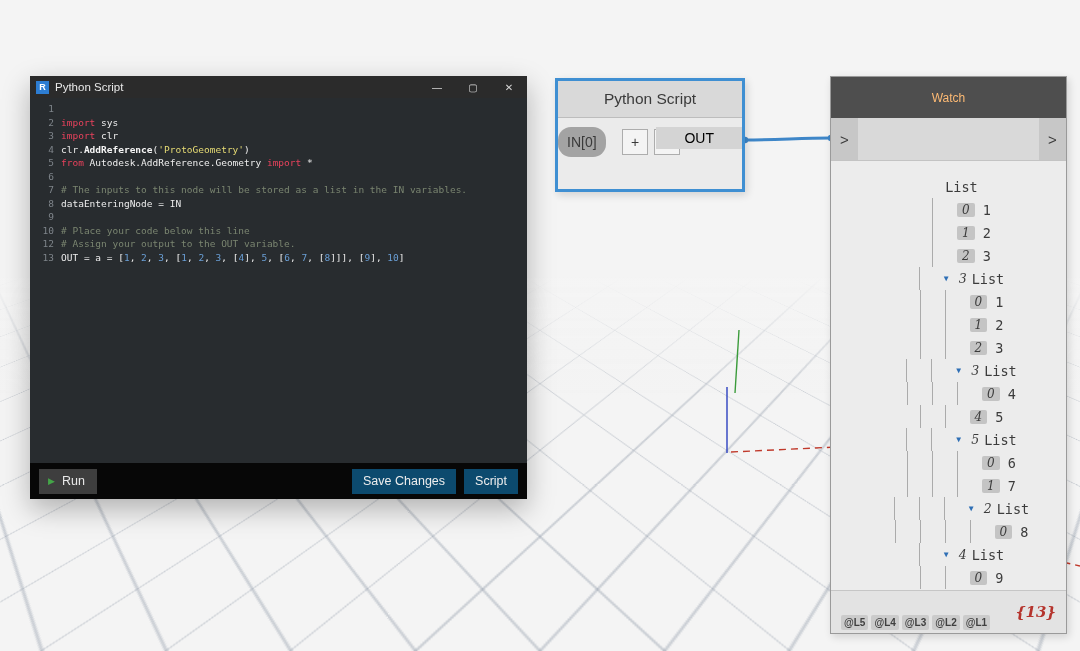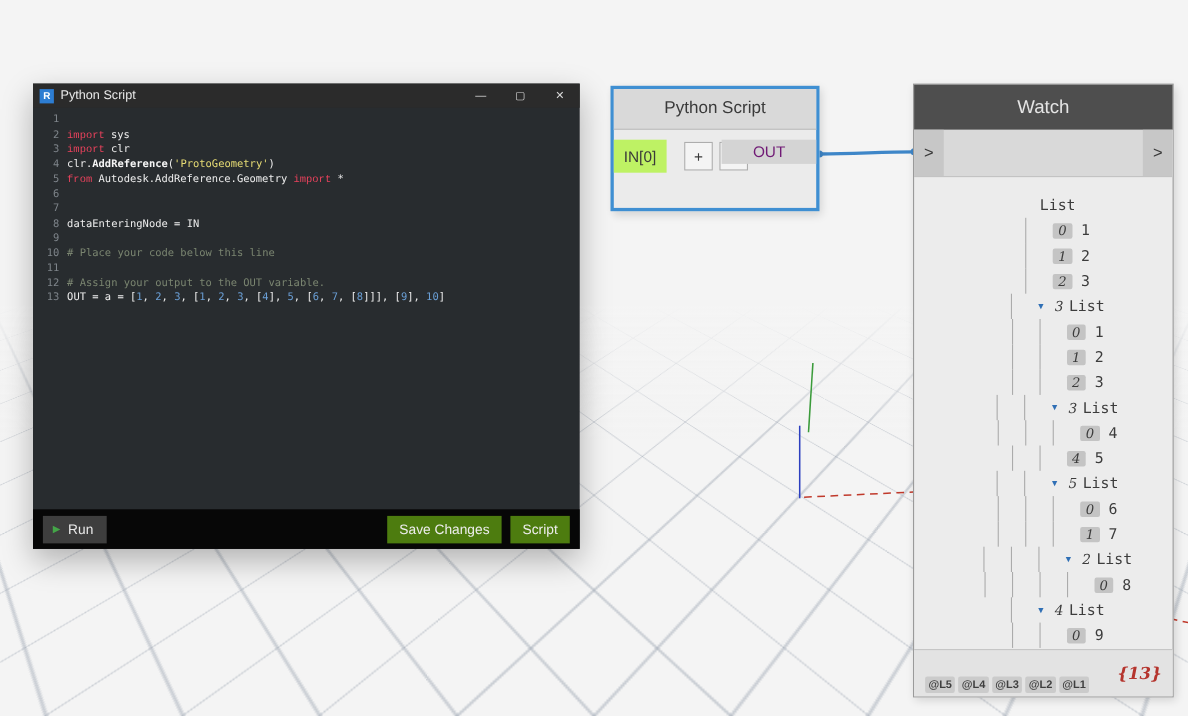--- a/index.html
+++ b/index.html
@@ -23,54 +23,54 @@
   .win-icon{width:13px;height:13px;background:#2d7dd2;color:#fff;font-size:9px;font-weight:bold;
     display:flex;align-items:center;justify-content:center;margin-right:6px;flex:none;}
   .title-text{color:#e9e9e9;font-size:11.5px;}
   .win-controls{margin-left:auto;display:flex;height:100%;}
   .win-btn{width:36px;display:flex;align-items:center;justify-content:center;color:#d8d8d8;font-size:10px;cursor:default;}
   .code-area{position:absolute;top:22px;bottom:36px;left:0;right:0;overflow:hidden;
     font-family:"DejaVu Sans Mono",monospace;font-size:9.5px;line-height:13.5px;padding-top:4px;}
   .code-line{display:flex;white-space:pre;}
   .ln{width:24px;text-align:right;padding-right:7px;color:#7e848a;flex:none;}
   .tok-comment{color:#7a8570;}
-  .tok-keyword{color:#e8425c;font-family:Liberation Mono, monospace;}
+  .tok-keyword{color:#e8425c;}
   .tok-plain{color:#ededed;}
   .tok-string{color:#e6db74;}
   .tok-number{color:#6a9fd6;}
   .tok-func{color:#f5f5f5;font-weight:bold;}
   .editor-footer{position:absolute;bottom:0;left:0;right:0;height:36px;background:#070707;
     display:flex;align-items:center;padding:0 9px;gap:8px;}
   .run-btn{height:25px;background:#3e3e3e;color:#e8e8e8;font-size:12.5px;display:flex;
     align-items:center;gap:7px;padding:0 12px 0 9px;}
   .play-icon{color:#44a548;font-size:9px;}
   .spacer{flex:1;}
-  .footer-btn{height:25px;background:#4d7c0f;color:#ededed;font-size:12.5px;display:flex;
+  .footer-btn{height:25px;background:#0c4a6e;color:#ededed;font-size:12.5px;display:flex;
     align-items:center;padding:0 11px;}
 
   
   .pynode{position:absolute;left:555px;top:78px;width:190px;height:114px;border:3px solid #3f8fd2;
     background:#ebebeb;box-sizing:border-box;box-shadow:2px 3px 8px rgba(0,0,0,.14);}
   .pynode-header{height:36px;background:#d9d9d9;border-bottom:1px solid #bdbdbd;display:flex;
     align-items:center;justify-content:center;color:#3a3a3a;font-size:15.5px;}
   .pynode-body{position:relative;height:calc(100% - 37px);}
-  .port-in{position:absolute;left:0;top:9px;height:30px;background:#bef264;color:#3a3a3a;
-    font-size:14px;display:flex;align-items:center;padding:0 9px;}
+  .port-in{position:absolute;left:0;top:9px;height:30px;background:#a3a3a3;color:#3a3a3a;
+    font-size:14px;display:flex;align-items:center;padding:0 9px;border-radius:13px;}
   .small-btn{position:absolute;top:11px;width:26px;height:26px;background:#f4f4f4;
     border:1px solid #adadad;color:#3a3a3a;font-size:14px;display:flex;align-items:center;
     justify-content:center;box-sizing:border-box;}
   .btn-add{left:64px;}
   .btn-minus{left:96px;}
-  .port-out{position:absolute;right:0;top:9px;height:22px;background:#d4d4d4;color:#701a75;
+  .port-out{position:absolute;right:0;top:9px;height:22px;background:#d4d4d4;color:#000000;
     font-size:14px;display:flex;align-items:center;padding:0 28px;}
 
   
   .watch{position:absolute;left:830px;top:76px;width:237px;height:558px;background:#ececec;
     border:1px solid #9a9a9a;box-sizing:border-box;box-shadow:2px 3px 8px rgba(0,0,0,.14);}
-  .watch-header{height:41px;background:#4e4e4e;color:#e5e5e5;font-size:17px;display:flex;
+  .watch-header{height:41px;background:#4e4e4e;color:#fdba74;font-size:12px;display:flex;
     align-items:center;justify-content:center;}
   .watch-ports{position:relative;height:42px;background:#d9d9d9;border-bottom:1px solid #c3c3c3;}
   .wport{position:absolute;top:0;height:100%;width:27px;background:#c7c7c7;color:#3a3a3a;
     font-size:15px;display:flex;align-items:center;justify-content:center;}
   .wport.in{left:0;}
   .wport.out{right:0;}
   .watch-content{position:absolute;top:84px;bottom:42px;left:0;right:0;overflow:hidden;
     padding:14px 0 0 26px;font-family:"DejaVu Sans Mono",monospace;font-size:13px;color:#3c3c3c;}
   .tree-row{display:flex;align-items:center;height:23px;justify-content:center;}
   .guide{width:24px;align-self:stretch;border-left:1px solid #ababab;flex:none;}
@@ -122,25 +122,24 @@
       </span>
     </div>
 
     <div class="code-area">
         <div class="code-line"><span class="ln">1</span></div>
         <div class="code-line"><span class="ln">2</span><span class="ct"><span class="tok-keyword">import</span><span class="tok-plain"> sys</span></span></div>
         <div class="code-line"><span class="ln">3</span><span class="ct"><span class="tok-keyword">import</span><span class="tok-plain"> clr</span></span></div>
         <div class="code-line"><span class="ln">4</span><span class="ct"><span class="tok-plain">clr.</span><span class="tok-func">AddReference</span><span class="tok-plain">(</span><span class="tok-string">'ProtoGeometry'</span><span class="tok-plain">)</span></span></div>
         <div class="code-line"><span class="ln">5</span><span class="ct"><span class="tok-keyword">from</span><span class="tok-plain"> Autodesk.AddReference.Geometry </span><span class="tok-keyword">import</span><span class="tok-plain"> *</span></span></div>
         <div class="code-line"><span class="ln">6</span><span class="ct"></span></div>
-        <div class="code-line"><span class="ln">7</span></div>
+        <div class="code-line"><span class="ln">7</span><span class="ct"><span class="tok-comment"># The inputs to this node will be stored as a list in the IN variables.</span></span></div>
         <div class="code-line"><span class="ln">8</span><span class="ct"><span class="tok-plain">dataEnteringNode = IN</span></span></div>
         <div class="code-line"><span class="ln">9</span><span class="ct"></span></div>
         <div class="code-line"><span class="ln">10</span><span class="ct"><span class="tok-comment"># Place your code below this line</span></span></div>
-        <div class="code-line"><span class="ln">11</span><span class="ct"></span></div>
         <div class="code-line"><span class="ln">12</span><span class="ct"><span class="tok-comment"># Assign your output to the OUT variable.</span></span></div>
         <div class="code-line"><span class="ln">13</span><span class="ct"><span class="tok-plain">OUT = a = [</span><span class="tok-number">1</span><span class="tok-plain">, </span><span class="tok-number">2</span><span class="tok-plain">, </span><span class="tok-number">3</span><span class="tok-plain">, [</span><span class="tok-number">1</span><span class="tok-plain">, </span><span class="tok-number">2</span><span class="tok-plain">, </span><span class="tok-number">3</span><span class="tok-plain">, [</span><span class="tok-number">4</span><span class="tok-plain">], </span><span class="tok-number">5</span><span class="tok-plain">, [</span><span class="tok-number">6</span><span class="tok-plain">, </span><span class="tok-number">7</span><span class="tok-plain">, [</span><span class="tok-number">8</span><span class="tok-plain">]]], [</span><span class="tok-number">9</span><span class="tok-plain">], </span><span class="tok-number">10</span><span class="tok-plain">]</span></span></div>
       </div>
 
     <div class="editor-footer">
       <div class="run-btn">
         <span class="play-icon">▶</span>
         <span>Run</span>
       </div>
       <div class="spacer"></div>

